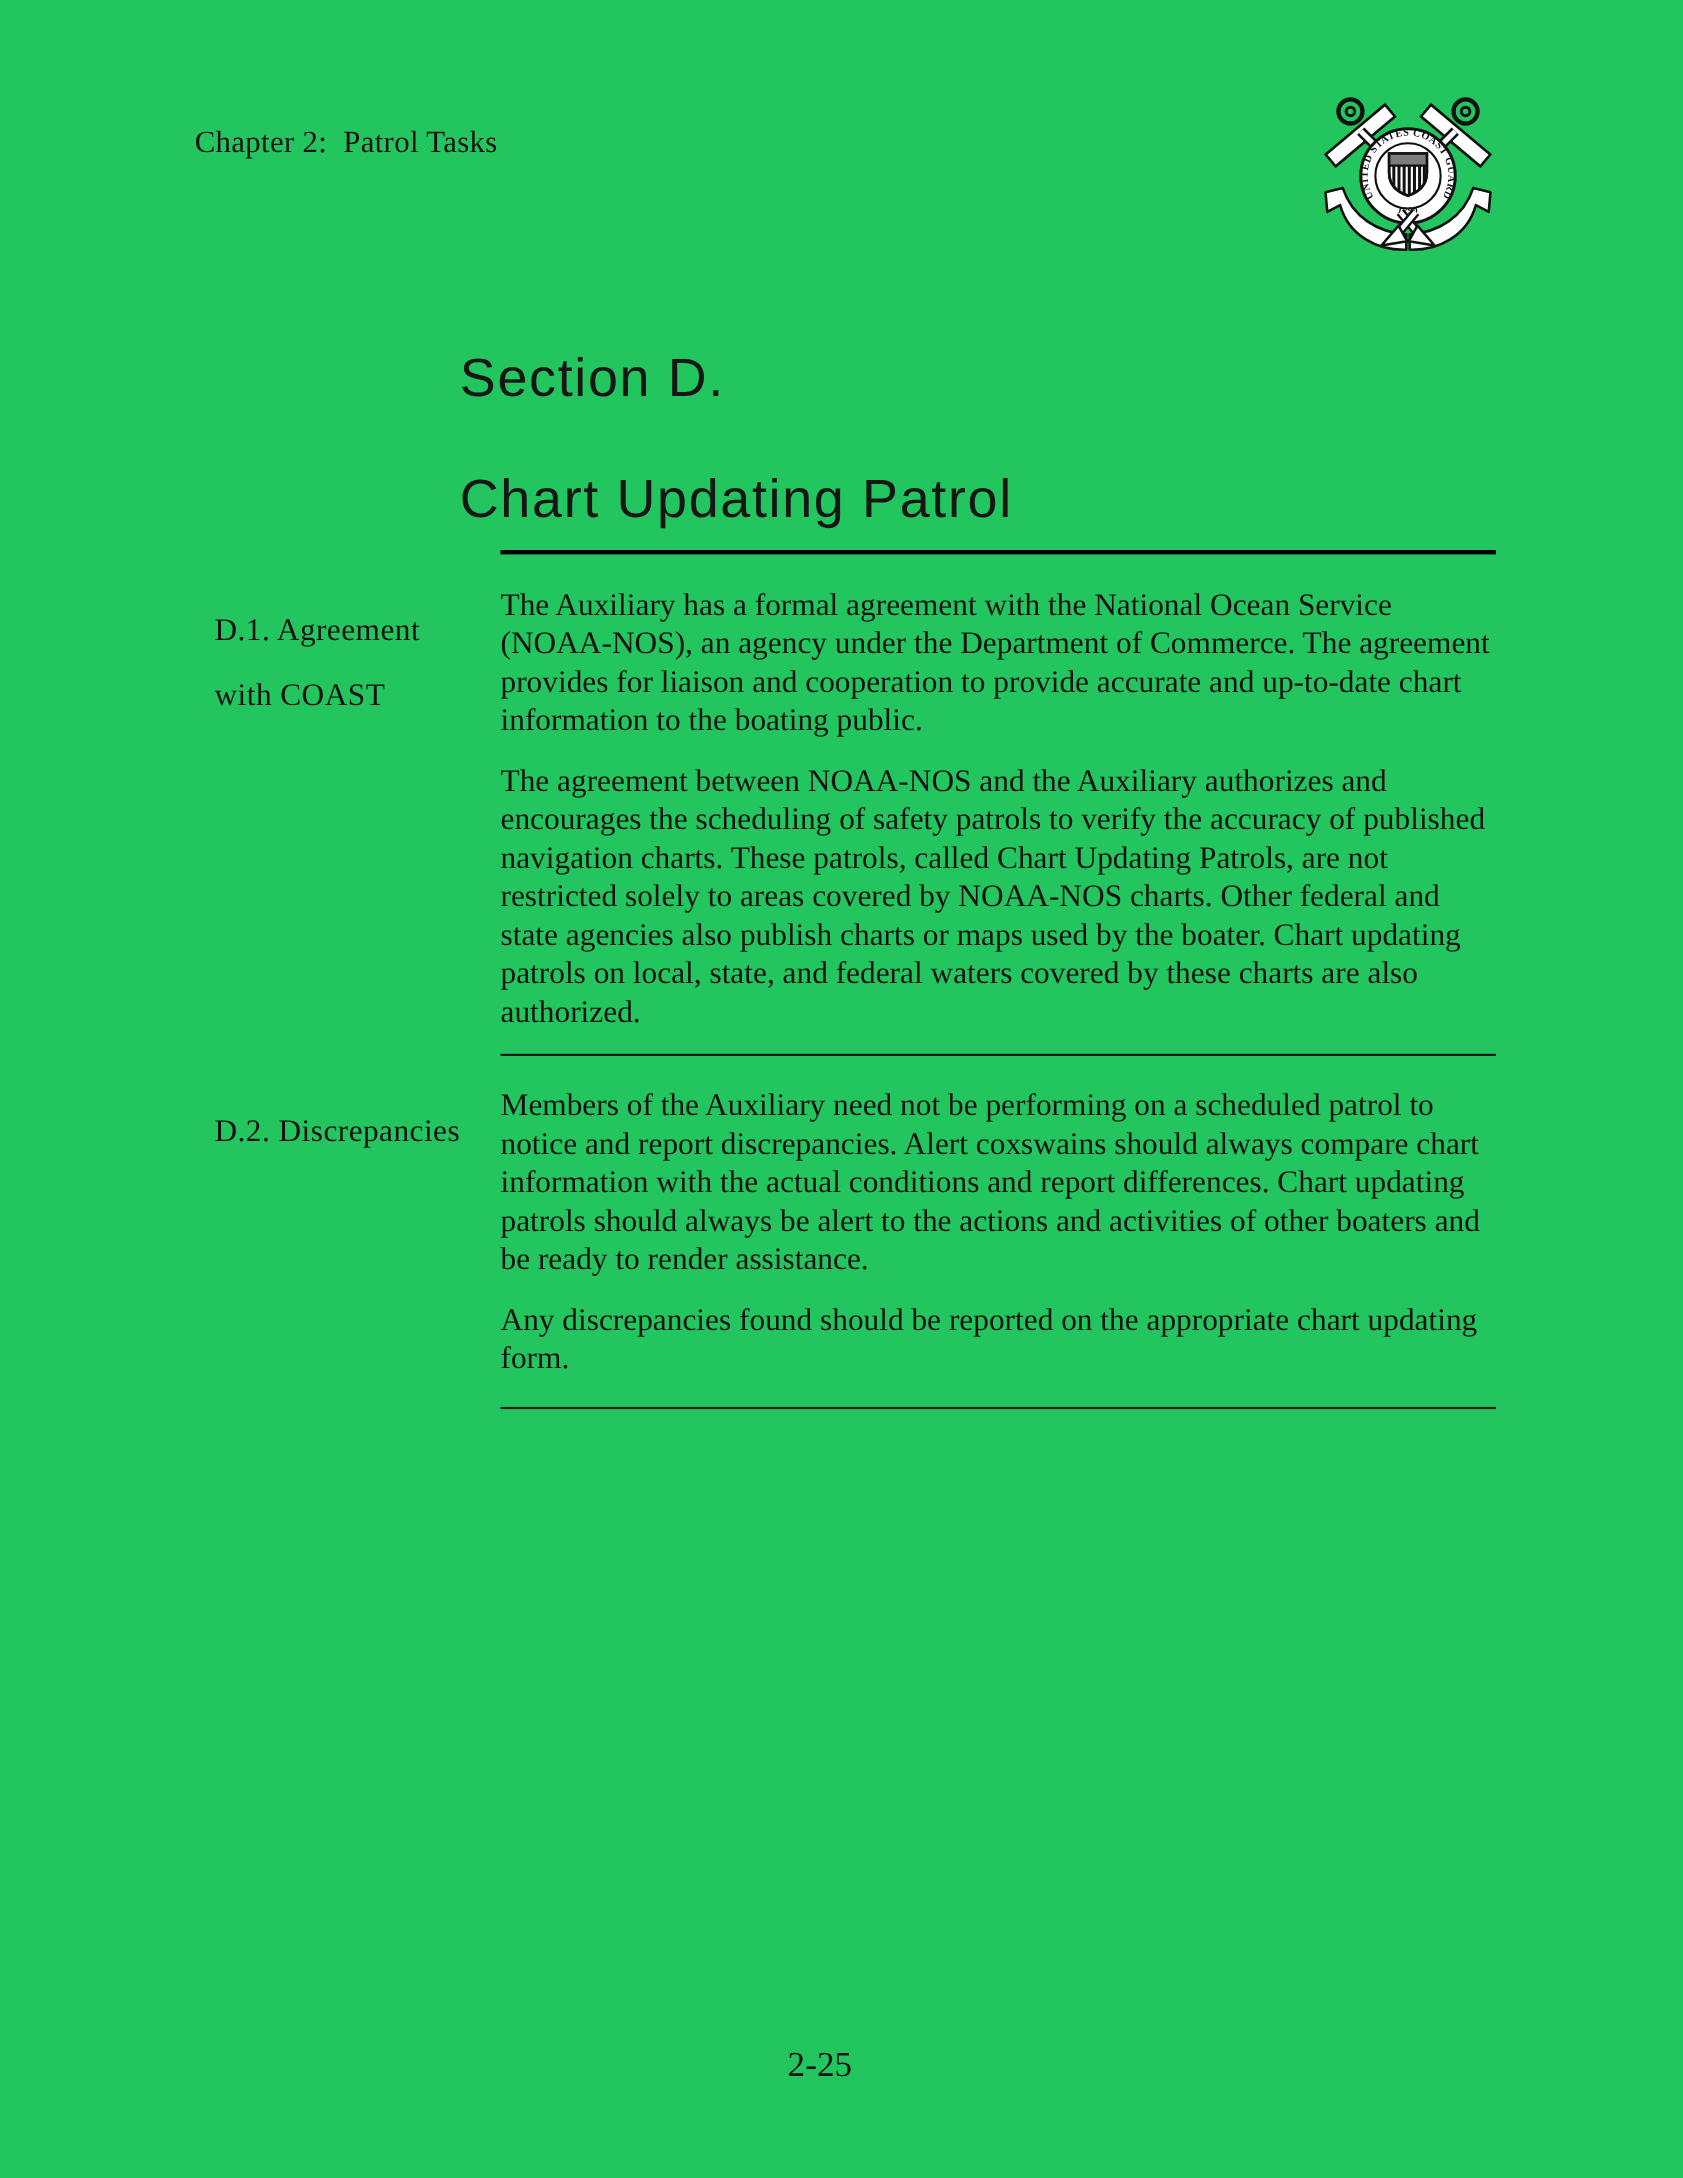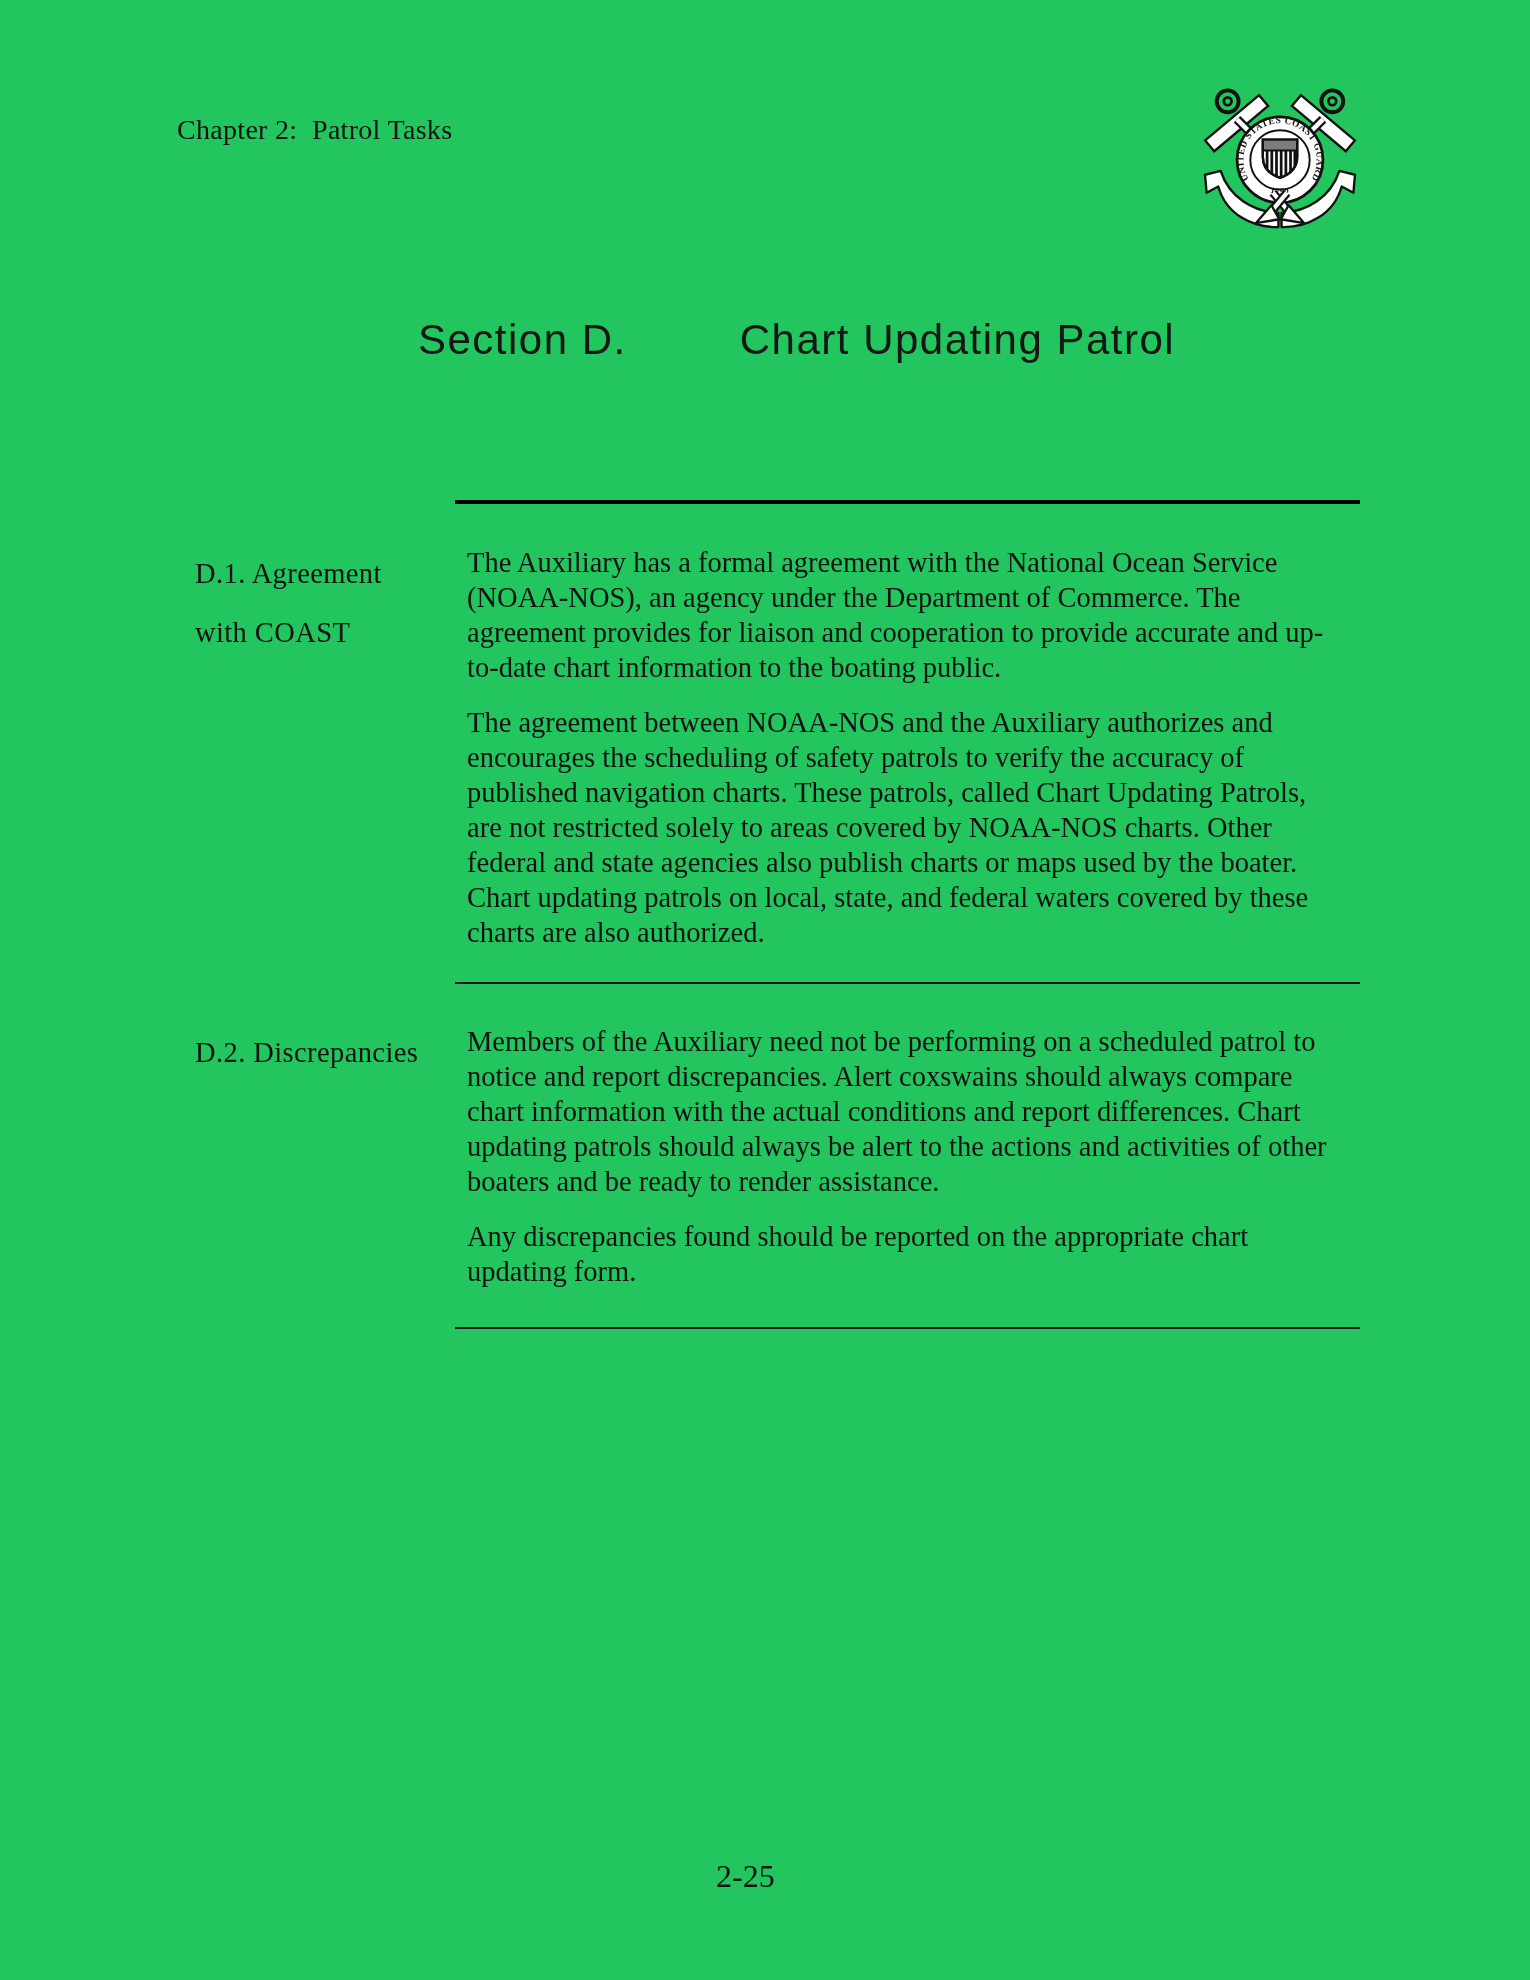--- a/index.html
+++ b/index.html
@@ -14,25 +14,26 @@
   .chapter{
     position:absolute;left:177px;top:114px;
     font-size:28px;white-space:pre-wrap;letter-spacing:0.3px;
   }
   .seal{
     position:absolute;left:1198px;top:74px;
     width:164px;height:164px;
   }
   .title{
     position:absolute;left:418px;top:316px;
-    display:flex;gap:113px;margin:0;
+    display:flex;gap:54px;margin:0;
     font-family:"Liberation Sans", sans-serif;
     font-weight:400;
-    font-size:42px;letter-spacing:1.5px;color:#161616;
+    font-size:49px;letter-spacing:1.5px;color:#161616;
     white-space:nowrap;
+    flex-direction:column;
   }
   .content{
     position:absolute;left:195px;top:500px;width:1165px;
   }
   .section{
     display:flex;align-items:stretch;
   }
   .label-col{
     width:260px;flex:0 0 260px;
     font-size:28.5px;line-height:35px;letter-spacing:0.4px;
@@ -46,21 +47,21 @@
   }
   .sec1 .text-col{
     border-top:4px solid #000;
     padding:29px 0 20px 0;
   }
   .sec2 .text-col{
     border-top:2px solid #1a1a1a;
     border-bottom:2px solid #1a1a1a;
     padding:28px 0 26px 0;
   }
-  .text-col p{margin:12px;}
+  .text-col p{margin:0;}
   .text-col p + p{margin-top:20px;}
   .page-number{
     position:absolute;left:716px;top:1858px;
     font-size:32px;
   }
   .seal text{
     font-family:"Liberation Serif", serif;
     fill:#111;font-weight:bold;
   }
 </style>

